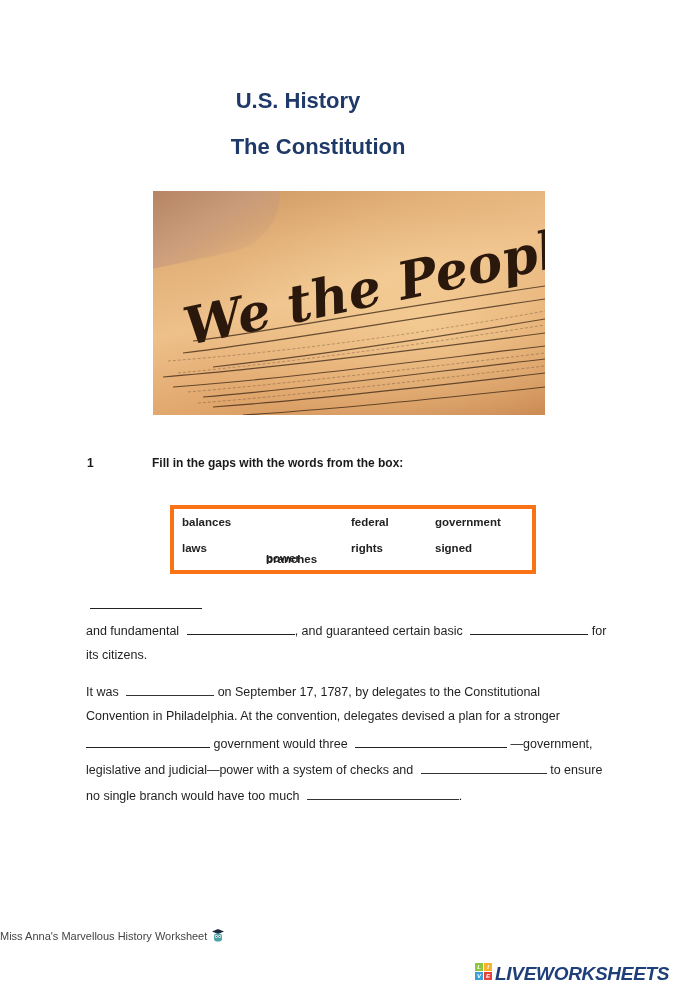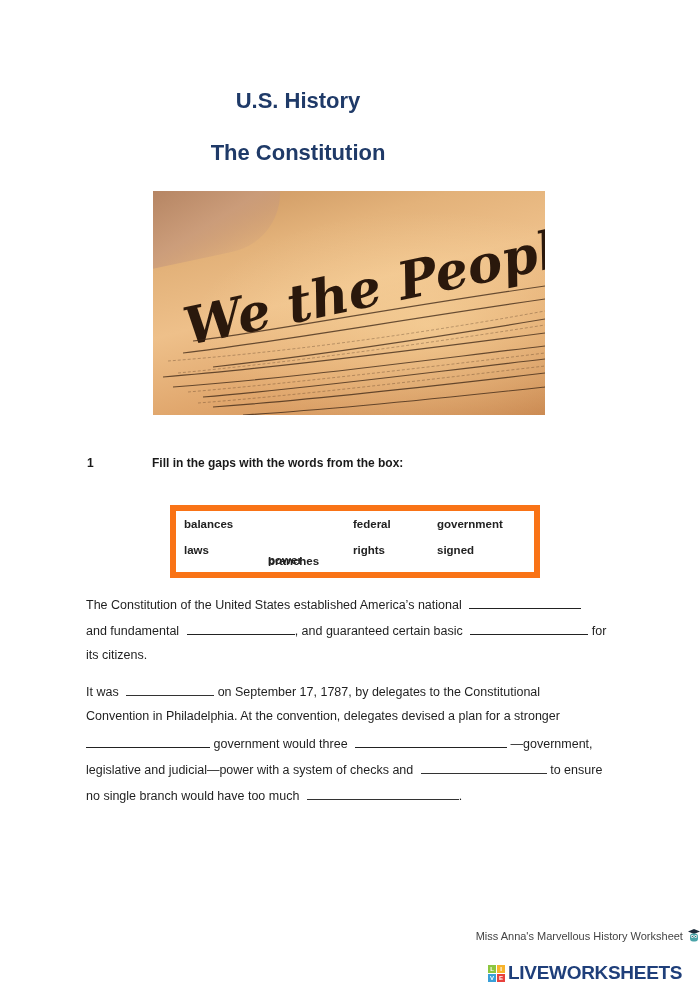--- a/index.html
+++ b/index.html
@@ -7,21 +7,21 @@
       width: 700px; height: 989px; position: relative; overflow: hidden;
       background: #ffffff;
       font-family: "Liberation Sans", "DejaVu Sans", sans-serif;
       color: #1a1a1a;
     }
     .title {
       position: absolute; left: 0; width: 596px; text-align: center;
       color: #1f3a68; font-weight: bold; font-size: 22px;
     }
     #t1 { top: 88px; }
-    #t2 { top: 140px; }
+    #t2 { top: 134px; padding-left: 20px; }
 
     .hero {
       position: absolute; left: 153px; top: 191px; width: 392px; height: 224px;
       overflow: hidden;
       background:
         radial-gradient(ellipse at 70% 60%, rgba(255,225,170,0.55), rgba(0,0,0,0) 60%),
         linear-gradient(165deg, #c8925c 0%, #e3b27a 25%, #eec08a 45%, #e0a66c 70%, #c9874f 100%);
     }
     .hero .fold {
       position: absolute; left: -20px; top: -30px; width: 150px; height: 95px;
@@ -32,39 +32,39 @@
 
     .q-num {
       position: absolute; left: 87px; top: 456px; font-weight: bold; font-size: 12px;
     }
     .q-text {
       position: absolute; left: 152px; top: 456px; font-weight: bold; font-size: 12px;
     }
 
     .wordbox {
       position: absolute; left: 170px; top: 505px; width: 358px; height: 61px;
-      border: 6px solid #f97316;
+      border: 4px solid #f97316;
     }
     .word {
       position: absolute; font-weight: bold; font-size: 11.5px; color: #222;
     }
     .line { position: absolute; left: 86px; font-size: 12.5px; white-space: nowrap; color: #1f1f1f; }
     .blank {
       display: inline-block; border-bottom: 1px solid #333; height: 12px; vertical-align: baseline;
     }
     .blank.thick { border-bottom-width: 1.5px; border-bottom-color: #222; }
 
     .footer {
-      position: absolute; left: 0; width: 700px; top: 929px; text-align: right;
+      position: absolute; left: 0; width: 700px; top: 929px; text-align: left;
       font-size: 11px; color: #444;
     }
     .cap-icon { display: inline-block; width: 12px; height: 13px; vertical-align: -2px; margin-left: 2px; }
 
     .lw-logo {
-      position: absolute; left: 488px; top: 963px; height: 20px; display: flex; align-items: center;
+      position: absolute; left: 475px; top: 963px; height: 20px; display: flex; align-items: flex-start; font-style: italic;
     }
     .lw-grid { display: grid; grid-template-columns: 8px 8px; grid-template-rows: 8px 8px; gap: 1px; margin-right: 3px; }
     .lw-grid span { display: block; font-size: 6px; color: #fff; font-weight: bold; text-align: center; line-height: 8px; }
     .lw-text { font-weight: bold; font-size: 19px; color: #1f3f7a; letter-spacing: -0.3px; }
   </style>
 </head>
 <body>
 
 <div>
 
@@ -104,21 +104,20 @@
     <span class="word" style="left:92px;top:7px;margin-top:37px;">branches</span>
     <span class="word" style="left:177px;top:7px;">federal</span>
     <span class="word" style="left:261px;top:7px;">government</span>
     <span class="word" style="left:8px;top:33px;text-align:right;">laws</span>
     <span class="word" style="left:92px;top:43px;">power</span>
     <span class="word" style="left:177px;top:33px;">rights</span>
     <span class="word" style="left:261px;top:33px;">signed</span>
   </div>
 
   <div class="line" style="top:596px;">
-    <span>The Constitution of the United States established America’s national</span>
     <span class="blank thick" style="width:112px;margin-left:4px;"></span>
   </div>
   <div class="line" style="top:622px;">
     <span>and fundamental</span>
     <span class="blank thick" style="width:108px;margin-left:4px;"></span><span>, and guaranteed certain basic</span>
     <span class="blank thick" style="width:118px;margin-left:4px;"></span>
     <span>for</span>
   </div>
   <div class="line" style="top:648px;">its citizens.</div>
 

